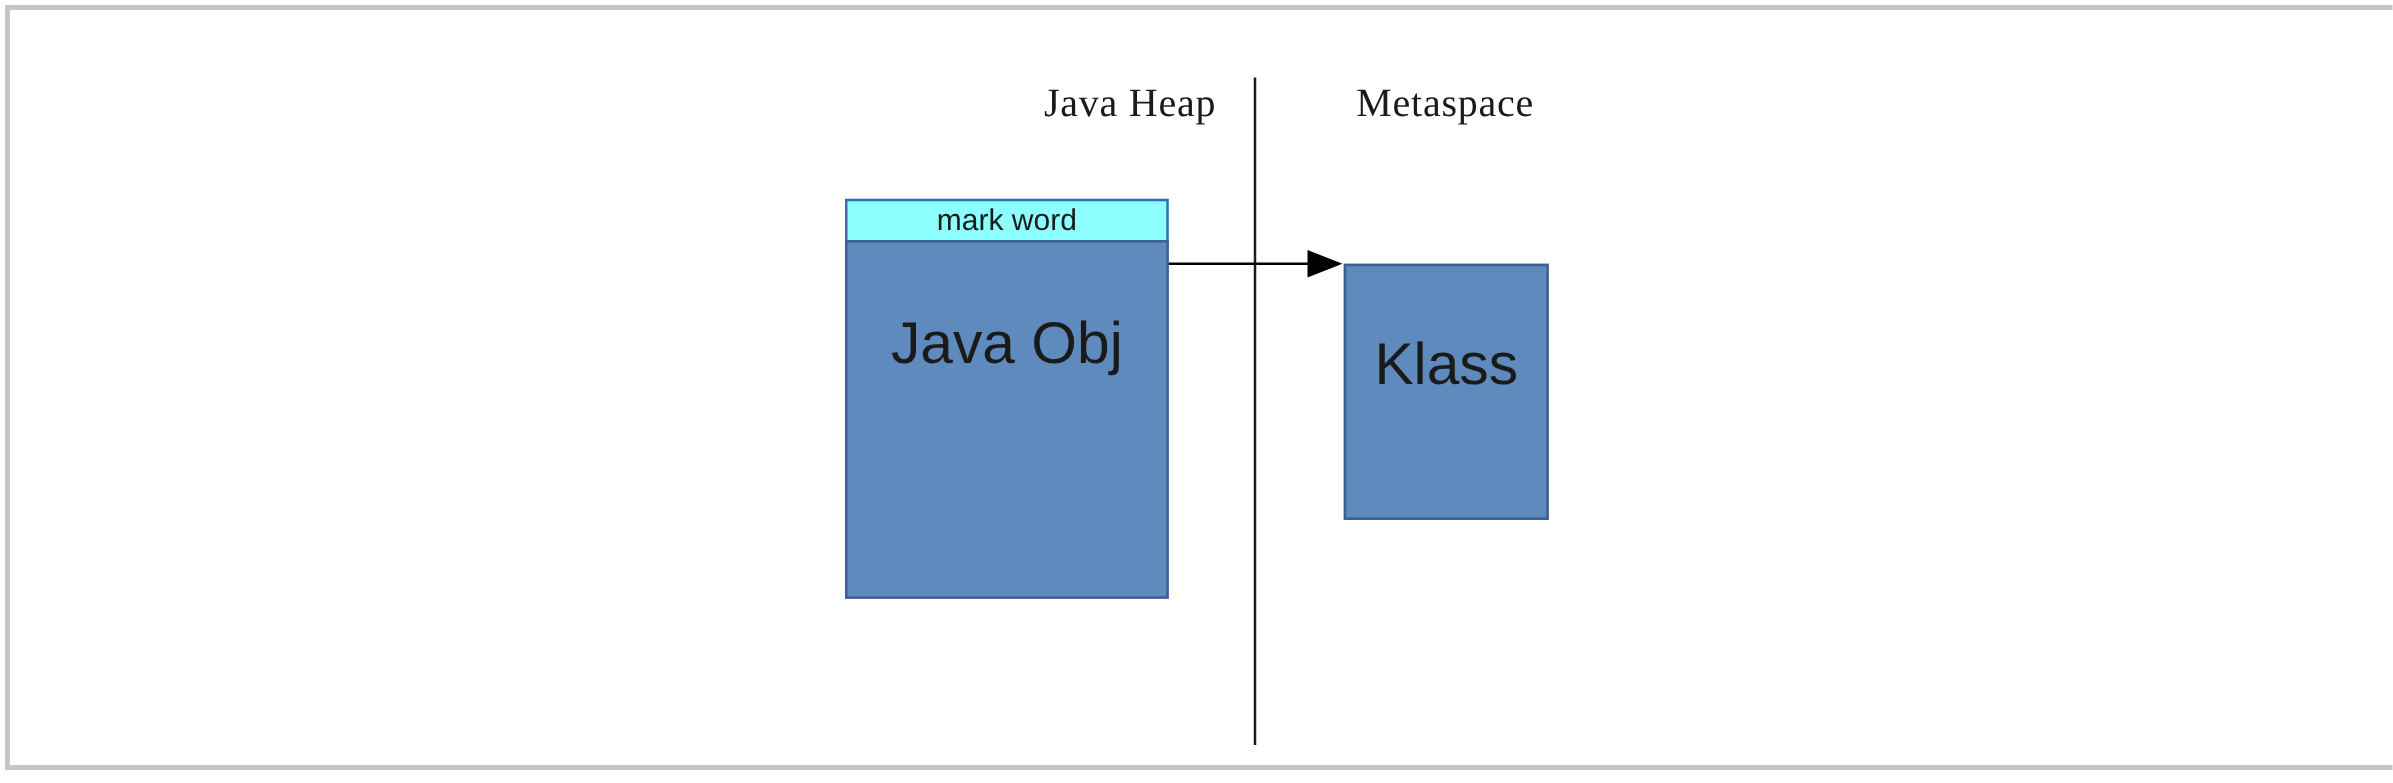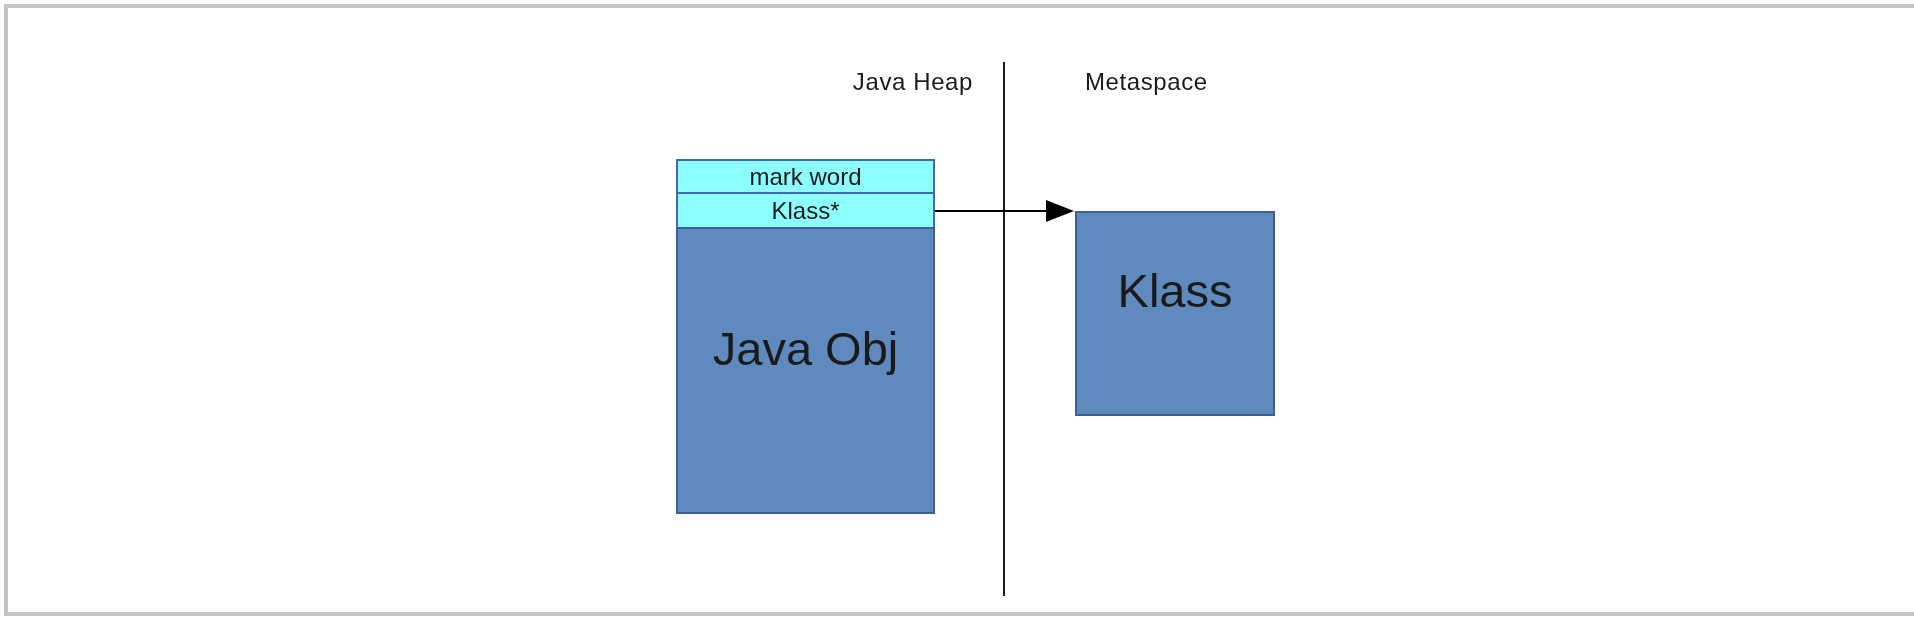--- a/index.html
+++ b/index.html
@@ -26,24 +26,25 @@
   
   .frame{
     left:4px;top:4px;
     width:1920px;height:612px;
     border:4px solid var(--frame);
     box-sizing:border-box;
   }
 
   .region-label{
     top:63px;
-    font-size:24px;
+    font-size:32px;
     letter-spacing:0.6px;
     white-space:nowrap;
     line-height:38px;
+    font-family:Liberation Serif, serif;
   }
   .heap-label{left:773px;width:200px;text-align:right;}
   .meta-label{left:1061px;margin-left:24px;}
 
   .divider{
     left:1003px;top:62px;
     width:2px;height:534px;
     background:var(--divider);
   }
 
@@ -60,40 +61,40 @@
     font-size:24px;
   }
   .field-row + .field-row{margin-top:-2px;height:37px;}
   .obj-body{
     box-sizing:border-box;
     width:259px;height:287px;
     margin-top:-2px;
     background:var(--object-fill);
     border:2px solid var(--object-border);
     display:flex;justify-content:center;align-items:flex-start;
-    padding-top:92px;
+    padding-top:52px;
     font-size:47px;
   }
 
   .arrow-line{
     left:935px;top:210px;
     width:112px;height:2px;
     background:var(--arrow);
   }
   .arrow-head{
     left:1046px;top:200px;
     width:0;height:0;
     border-left:28px solid var(--arrow);
     border-top:11px solid transparent;
     border-bottom:11px solid transparent;
   }
 
   .klass-box{
     left:1075px;top:211px;
-    width:200px;height:205px;
+    width:164px;height:205px;
     box-sizing:border-box;
     background:var(--object-fill);
     border:2px solid var(--object-border);
     display:flex;justify-content:center;align-items:flex-start;
     padding-top:50px;
     font-size:47px;
   }
 </style>
 </head>
 <body>
@@ -103,23 +104,20 @@
 <div class="abs region-label heap-label">Java Heap</div>
 
 <div class="abs region-label meta-label">Metaspace</div>
 
 <div class="abs divider"></div>
 
 <div class="abs java-obj">
   <div class="field-row">
     <span>mark word</span>
   </div>
-  <div class="field-row">
-    <span>Klass*</span>
-  </div>
   <div class="obj-body">
     <span>Java Obj</span>
   </div>
 </div>
 
 <div class="abs arrow-line"></div>
 <div class="abs arrow-head"></div>
 
 <div class="abs klass-box">
   <span>Klass</span>

